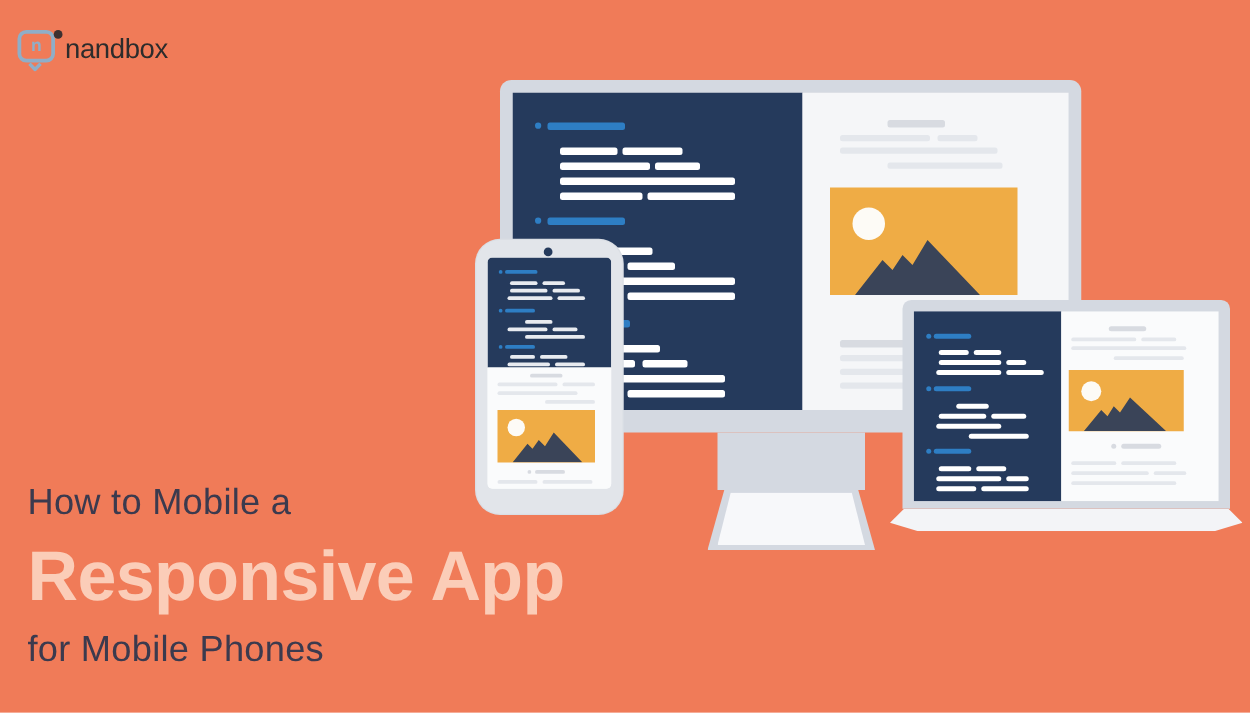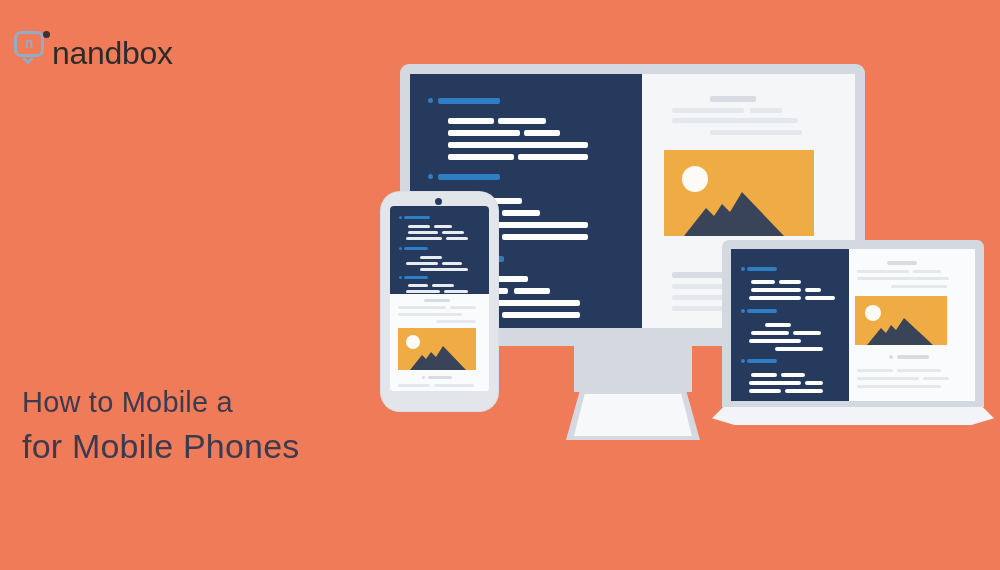--- a/index.html
+++ b/index.html
@@ -54,40 +54,39 @@
     font-family: "Liberation Sans", sans-serif;
   }
   .logo-reg {
     position: absolute;
     left: 29px; top: 0px;
     width: 7px; height: 7px;
     border-radius: 50%;
     background: #3D3030;
   }
   .logo-word {
-    font-size: 32px;
+    font-size: 22px;
     font-weight: 400;
     color: #2C2C2C;
     letter-spacing: -0.3px;
     line-height: 30px;
-    margin-top: 14px;
   }
 
   
   #headline { position: absolute; left: 22px; top: 382px; width: 560px; }
   .hl-top {
     font-size: 29px; color: #3B3A4E; font-weight: 400;
     line-height: 40px; letter-spacing: 0.2px;
   }
   .hl-main {
     font-size: 56px; font-weight: bold; color: #FBCDB8;
     line-height: 70px; letter-spacing: -0.5px; margin-top: 4px;
   }
   .hl-bottom {
-    font-size: 34px; color: #3B3A4E; font-weight: 400;
+    font-size: 29px; color: #3B3A4E; font-weight: 400;
     line-height: 40px; letter-spacing: 0.2px; margin-top: 4px;
   }
 
   
   #devices { position: absolute; left: 0; top: 0; width: 1000px; height: 570px; }
 
   
   #monitor { position: absolute; left: 400px; top: 64px; width: 465px; }
   .mon-frame {
     width: 465px; height: 282px;
@@ -183,20 +182,21 @@
       <div class="logo-bubble"></div>
       <div class="logo-bubble-tail"></div>
       <div class="logo-n">n</div>
       <div class="logo-reg"></div>
     </div>
     <div class="logo-word" style="color: rgb(44, 44, 44);">nandbox</div>
   </div>
 
   <div id="headline">
     <div class="hl-top" style="color: rgb(59, 58, 78);">How to Mobile a</div>
+    <div class="hl-main" style="color: rgb(251, 205, 184);">Responsive App</div>
     <div class="hl-bottom" style="color: rgb(59, 58, 78);">for Mobile Phones</div>
   </div>
 
   <div id="devices">
 
     <div id="monitor">
       <div class="mon-frame">
         <div class="mon-screen">
 
           <div class="mon-left">

